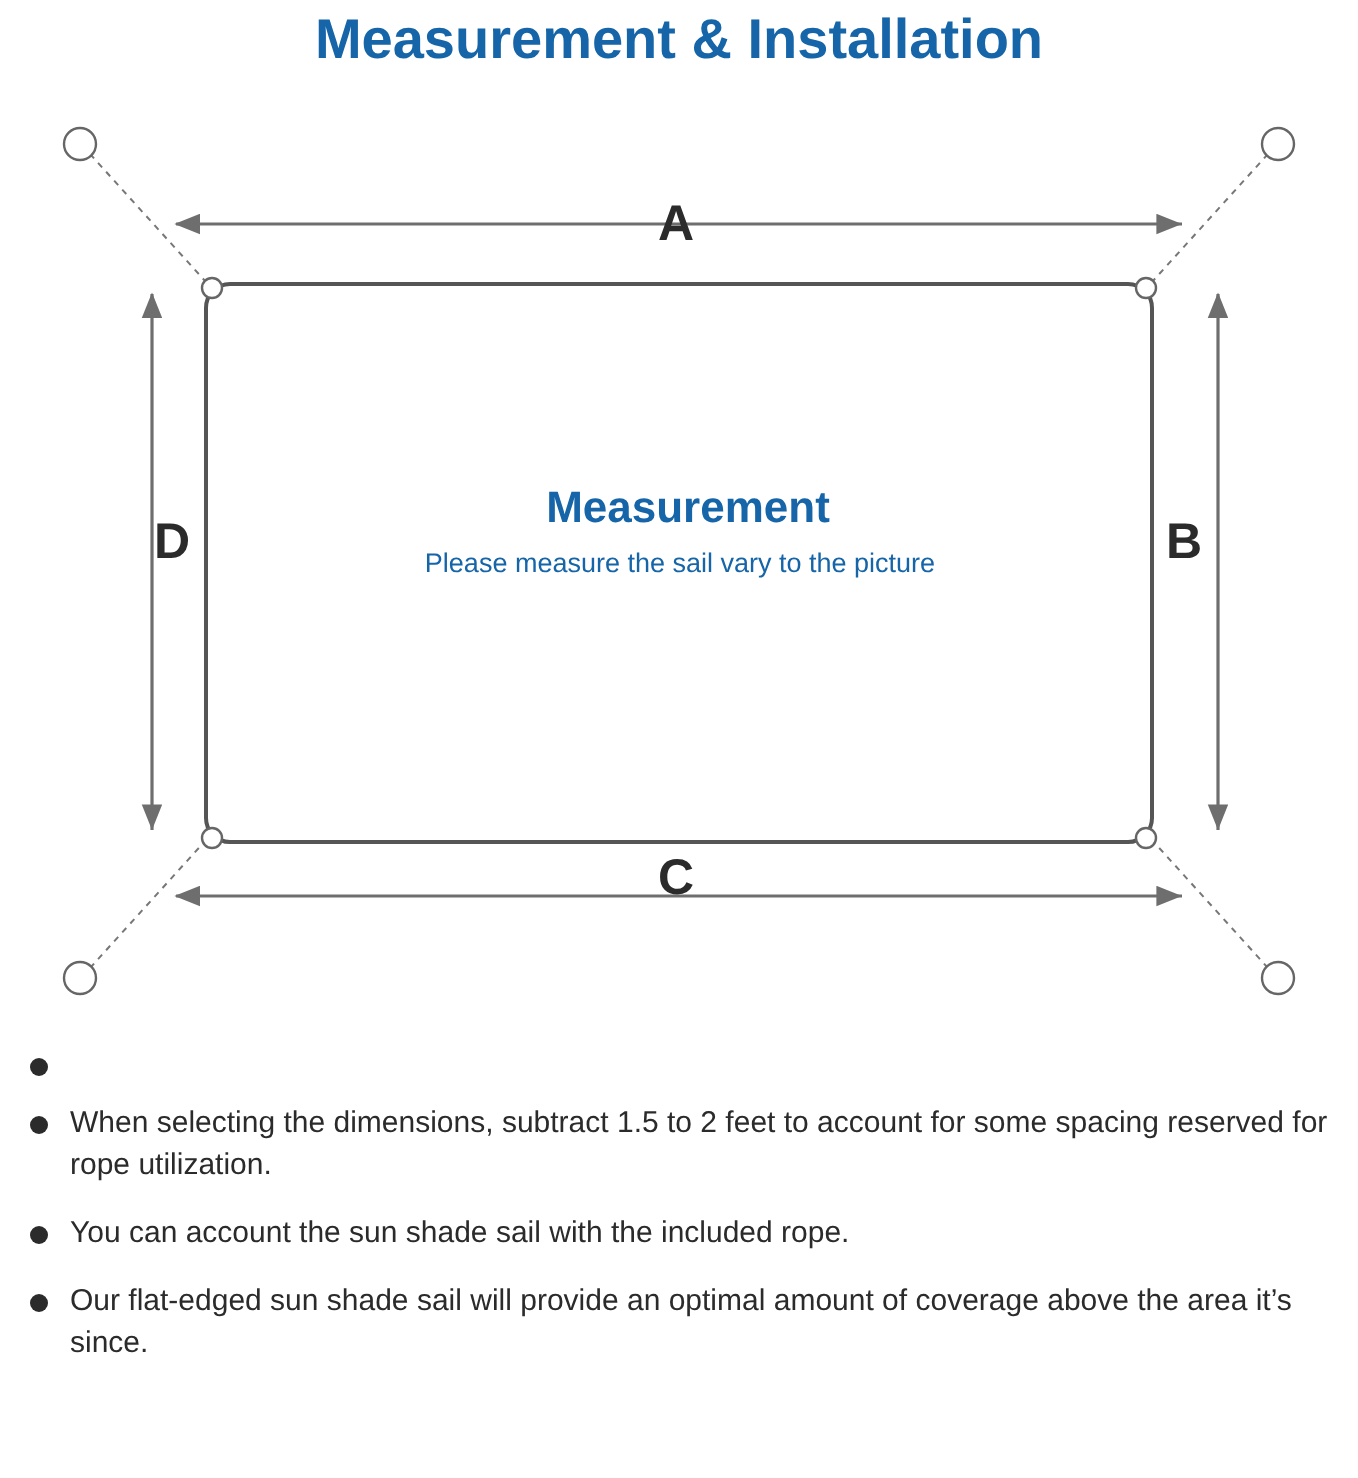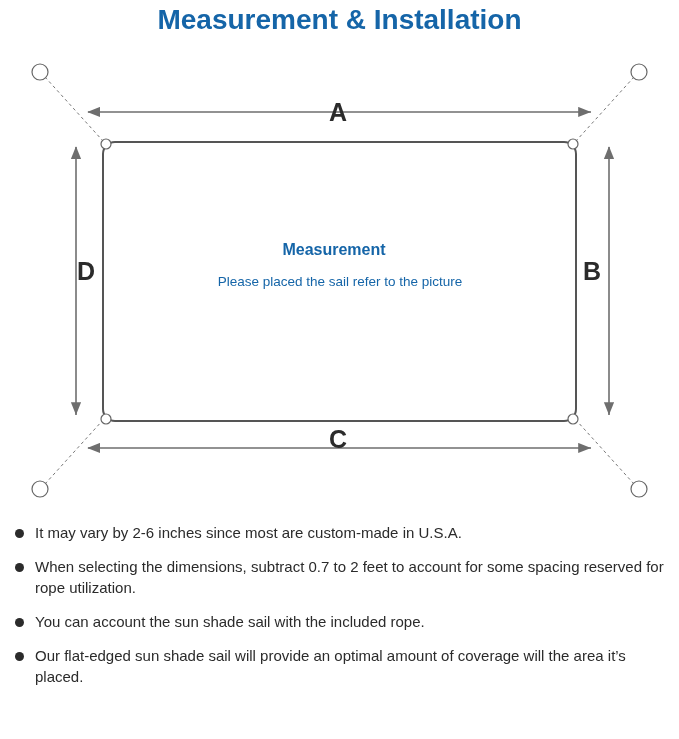--- a/index.html
+++ b/index.html
@@ -45,23 +45,23 @@
   }
   .diagram svg {
     display: block;
   }
   .sail-label {
     position: absolute;
     text-align: center;
     color: #1565a8;
   }
   .sail-label.main {
-    font-size: 16px;
+    font-size: 22px;
     font-weight: bold;
-    left: 149px;
+    left: 159px;
     top: 197px;
     width: 370px;
   }
   .sail-label.sub {
     font-size: 13.5px;
     left: 135px;
     top: 230px;
     width: 410px;
   }
   .dim {
@@ -153,35 +153,34 @@
         <line x1="76" y1="103" x2="76" y2="371"></line>
       </g>
     </svg>
 
     <div class="dim dim-a">A</div>
     <div class="dim dim-b">B</div>
     <div class="dim dim-c">C</div>
     <div class="dim dim-d">D</div>
 
     <div class="sail-label main">Measurement</div>
-    <div class="sail-label sub">Please placed the sail refer to the picture</div>
+    <div class="sail-label sub">Please measure the sail vary to the picture</div>
   </div>
 
   <div class="notes">
     <div class="note">
       <span class="note-bullet"></span>
-      <span class="note-text">It may vary by 2-6 inches since most are custom-made in U.S.A.</span>
     </div>
     <div class="note">
       <span class="note-bullet"></span>
-      <span class="note-text">When selecting the dimensions, subtract 0.7 to 2 feet to account for some spacing reserved for rope utilization.</span>
+      <span class="note-text">When selecting the dimensions, subtract 1.5 to 2 feet to account for some spacing reserved for rope utilization.</span>
     </div>
     <div class="note">
       <span class="note-bullet"></span>
       <span class="note-text">You can account the sun shade sail with the included rope.</span>
     </div>
     <div class="note">
       <span class="note-bullet"></span>
-      <span class="note-text">Our flat-edged sun shade sail will provide an optimal amount of coverage will the area it’s placed.</span>
+      <span class="note-text">Our flat-edged sun shade sail will provide an optimal amount of coverage above the area it’s since.</span>
     </div>
   </div>
 
 </div>
 
 </body></html>

